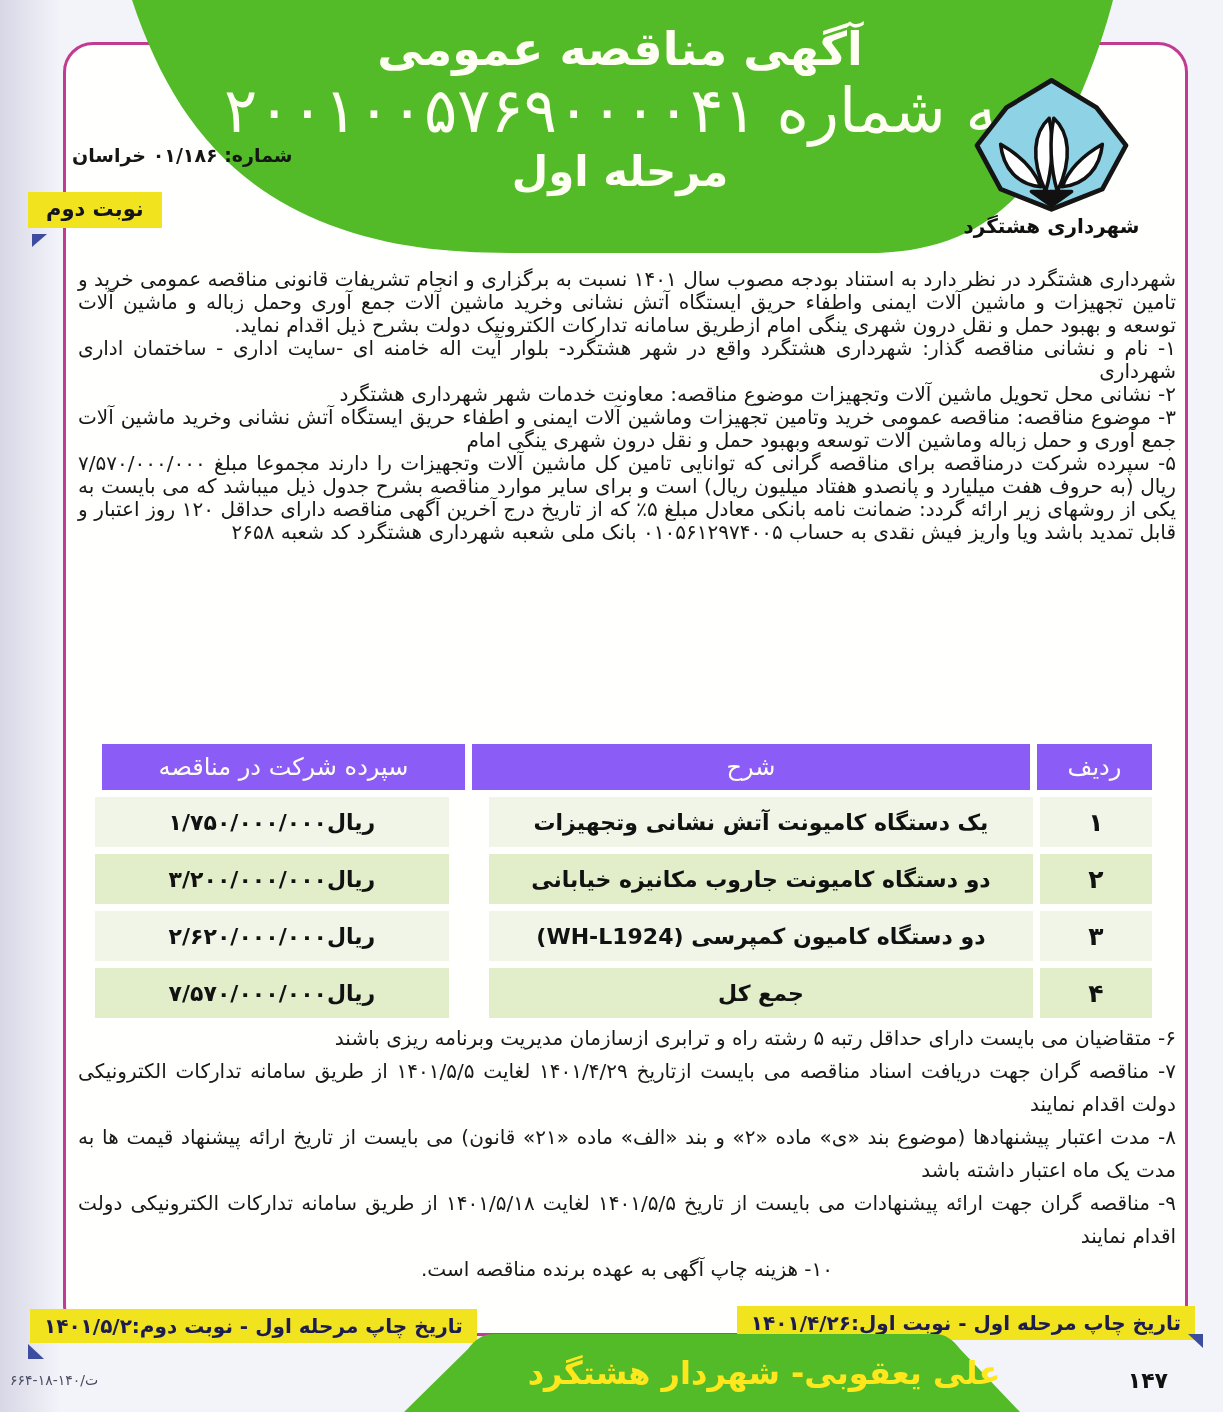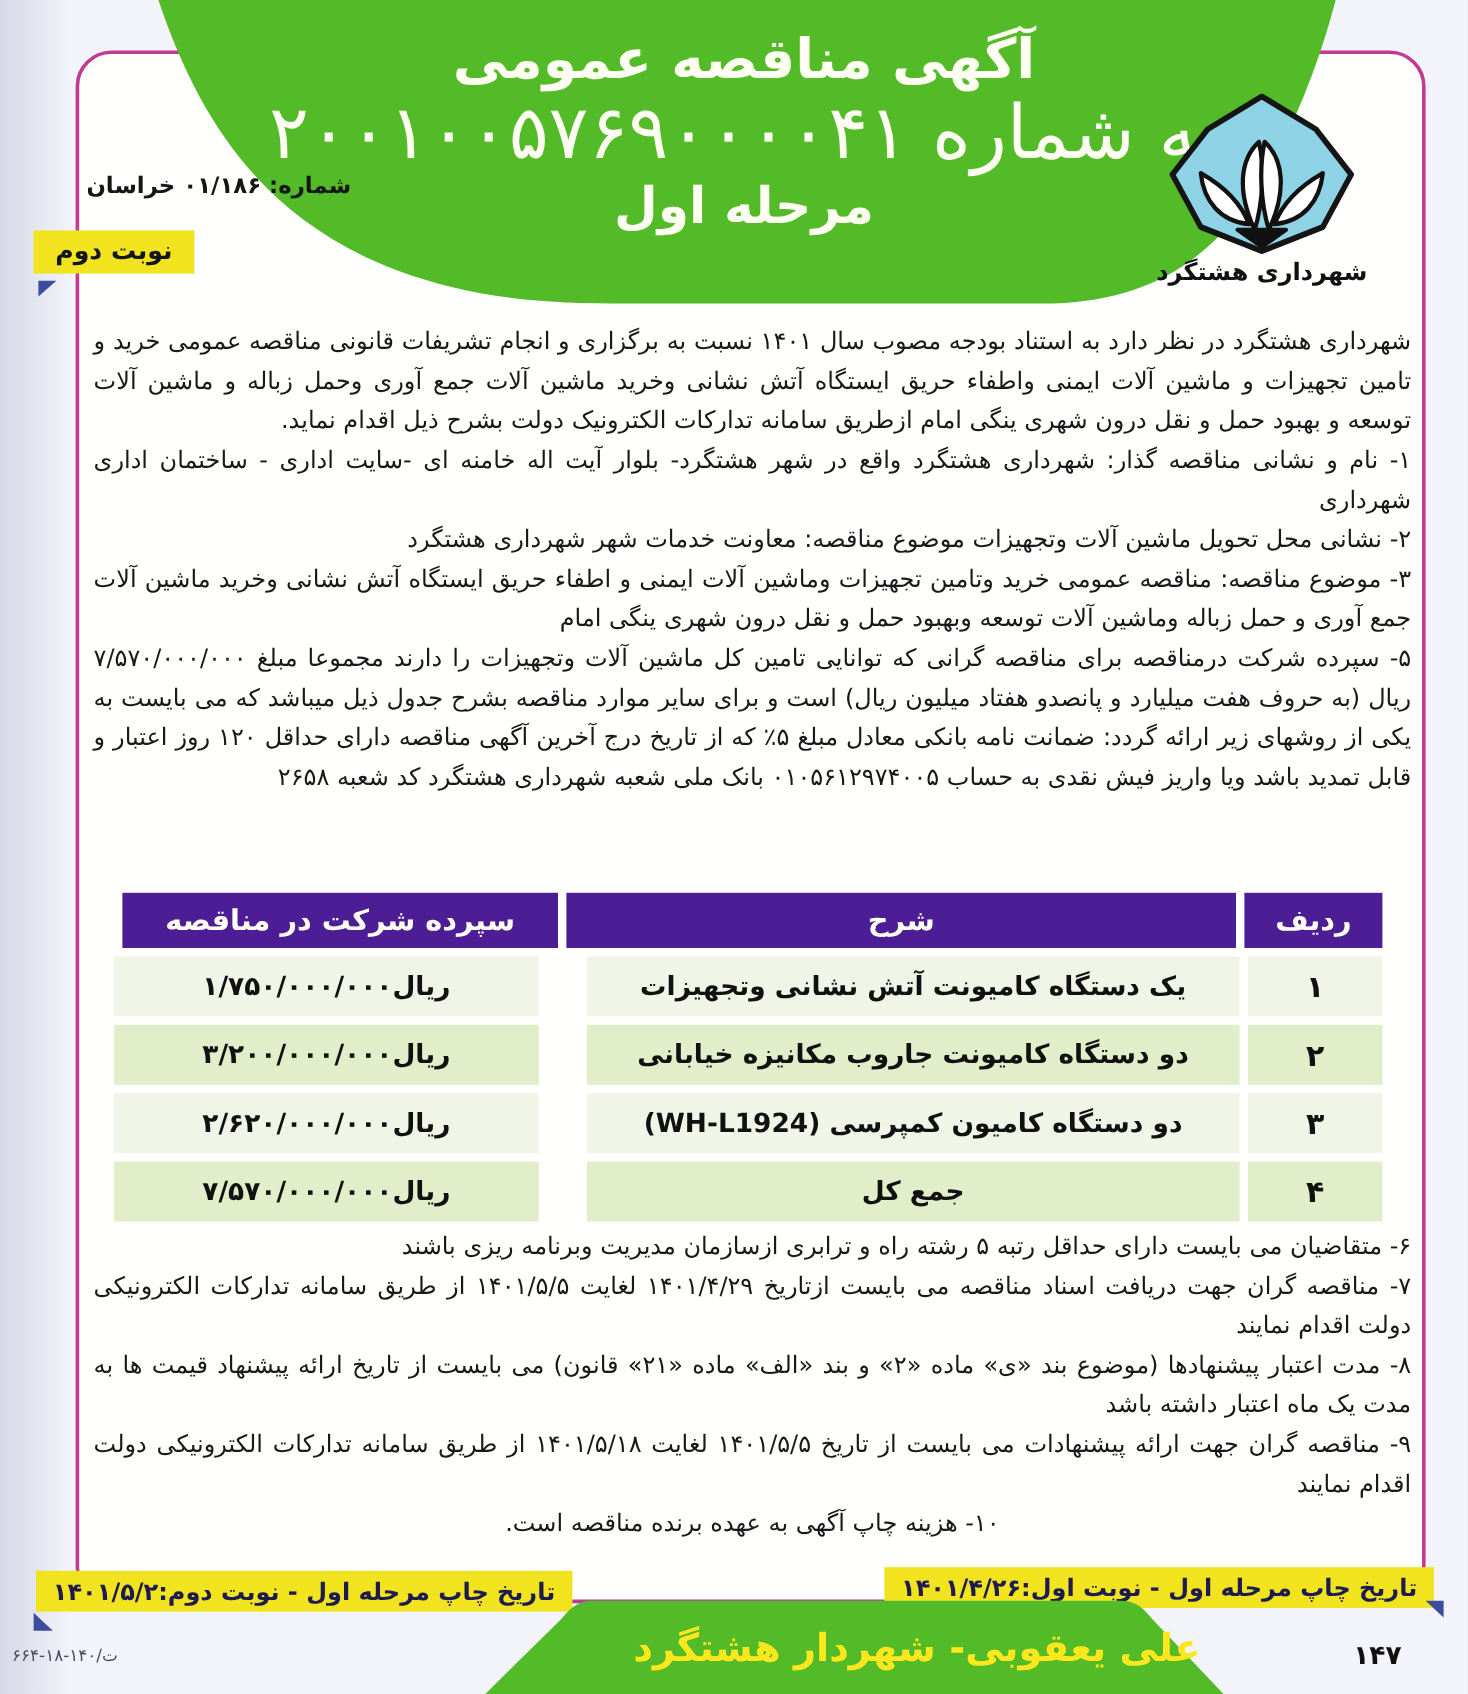--- a/index.html
+++ b/index.html
@@ -25,34 +25,34 @@
   .tri-badge{left:32px;top:234px;border-top:13px solid #3c4da0;border-right:15px solid transparent;}
   .tri-bl{left:28px;top:1344px;border-bottom:15px solid #3c4da0;border-right:16px solid transparent;}
   .tri-br{left:1188px;top:1334px;border-top:14px solid #3c4da0;border-left:15px solid transparent;}
   
   .logo{position:absolute;left:944px;top:78px;width:215px;height:165px;}
   .logo svg{position:absolute;left:15px;top:0;}
   .logo-caption{position:absolute;left:0;top:136px;width:215px;text-align:center;
     font-size:20px;font-weight:bold;color:#111;}
   
   .bodytext{position:absolute;left:78px;top:268px;width:1098px;
-    font-size:20px;line-height:33px;color:#191919;text-align:justify;}
+    font-size:20px;line-height:23px;color:#191919;text-align:justify;}
   .bodytext p{margin:0;}
   .notes{position:absolute;left:78px;top:1022px;width:1098px;
     font-size:20px;line-height:33px;color:#191919;text-align:justify;}
   .notes p{margin:0;}
   .notes p.centered{text-align:center;}
   
   .tender-table{position:absolute;left:95px;top:744px;width:1057px;}
   .t-row{display:flex;flex-direction:row;margin-bottom:7px;}
   .t-cell{display:flex;align-items:center;justify-content:center;text-align:center;}
   .c-no{width:115px;margin-left:7px;}
   .c-desc{width:558px;margin-left:7px;}
   .c-dep{width:363px;}
-  .t-head .t-cell{background:#4c1d95;color:#fffef2;font-size:24px;font-weight:bold;height:46px;}
+  .t-head .t-cell{background:#8b5cf6;color:#fffef2;font-size:24px;font-weight:normal;height:46px;}
   .t-body .t-cell{height:50px;font-weight:bold;color:#111;}
   .t-body .c-no{font-size:25px;}
   .t-body .c-desc{font-size:22px;margin-left:40px;}
   .t-body .c-dep{font-size:22px;direction:ltr;}
   .row-light .t-cell{background:#f0f5e7;}
   .row-dark .t-cell{background:#e2edca;}
   
   .strip{position:absolute;background:#f2e31f;color:#1c1c50;font-size:20px;font-weight:bold;
     padding:5px 14px;white-space:nowrap;}
   .strip-right{right:28px;top:1306px;}

